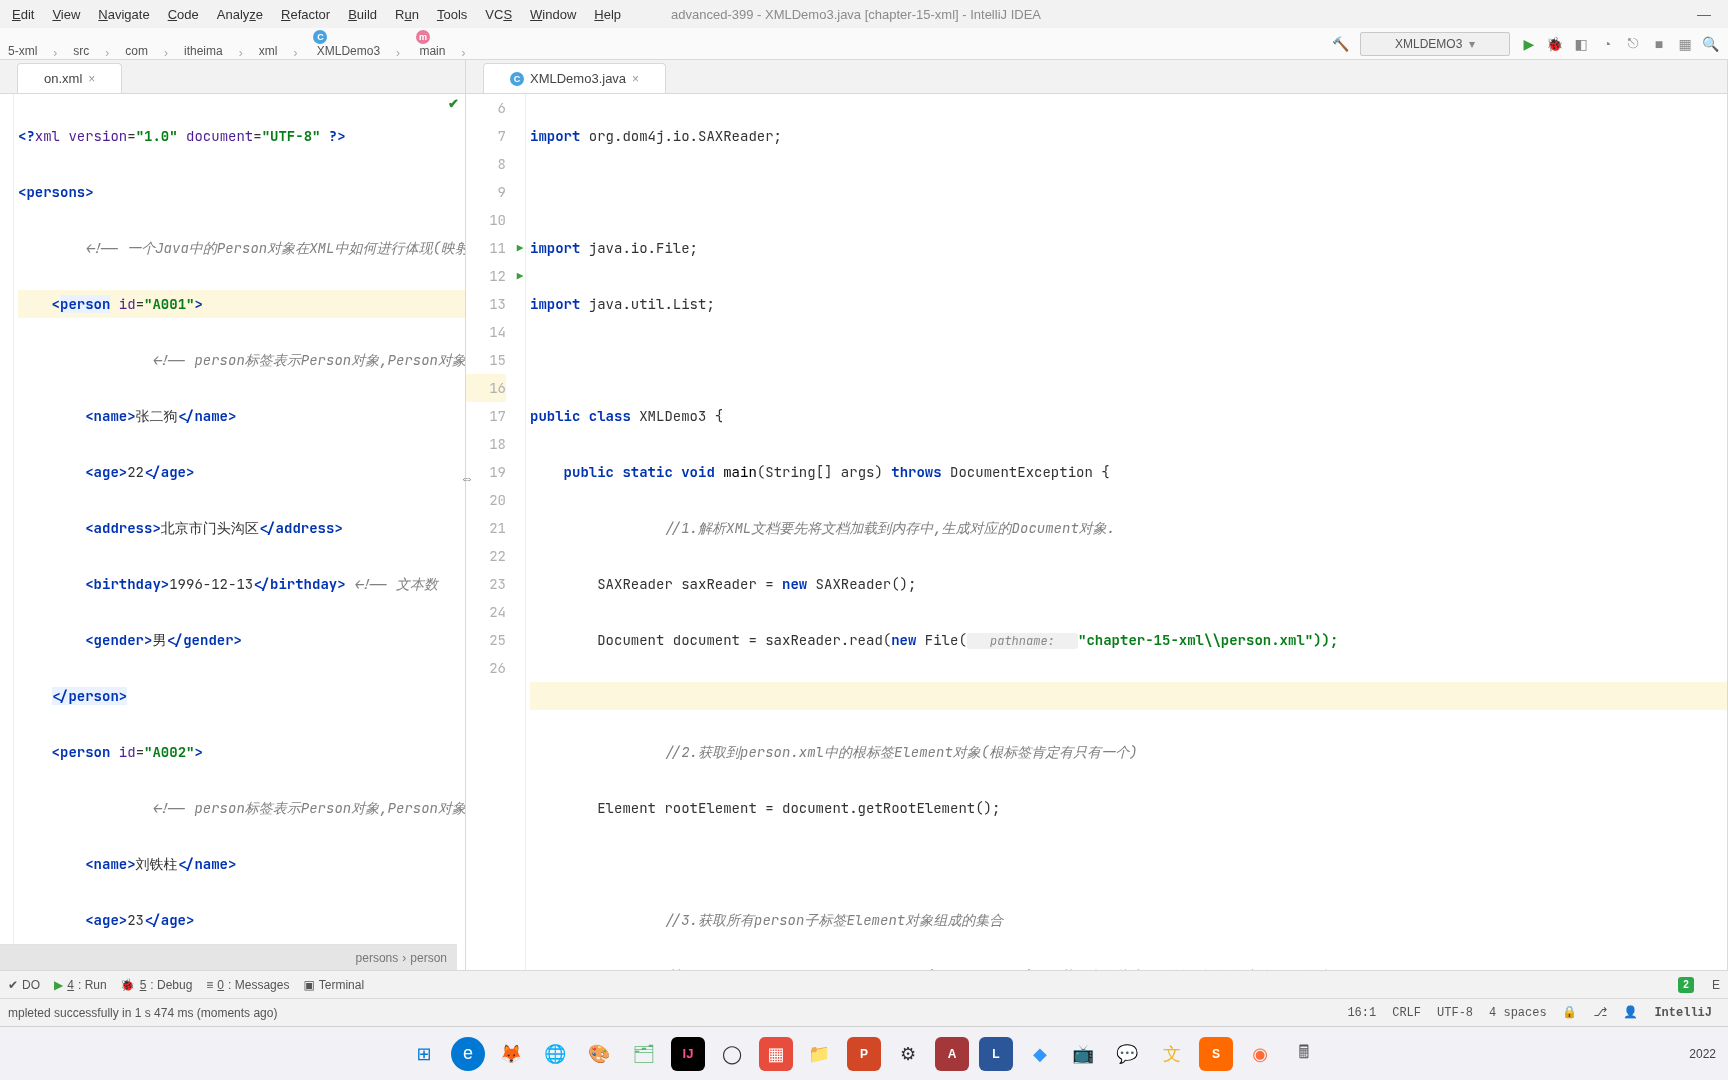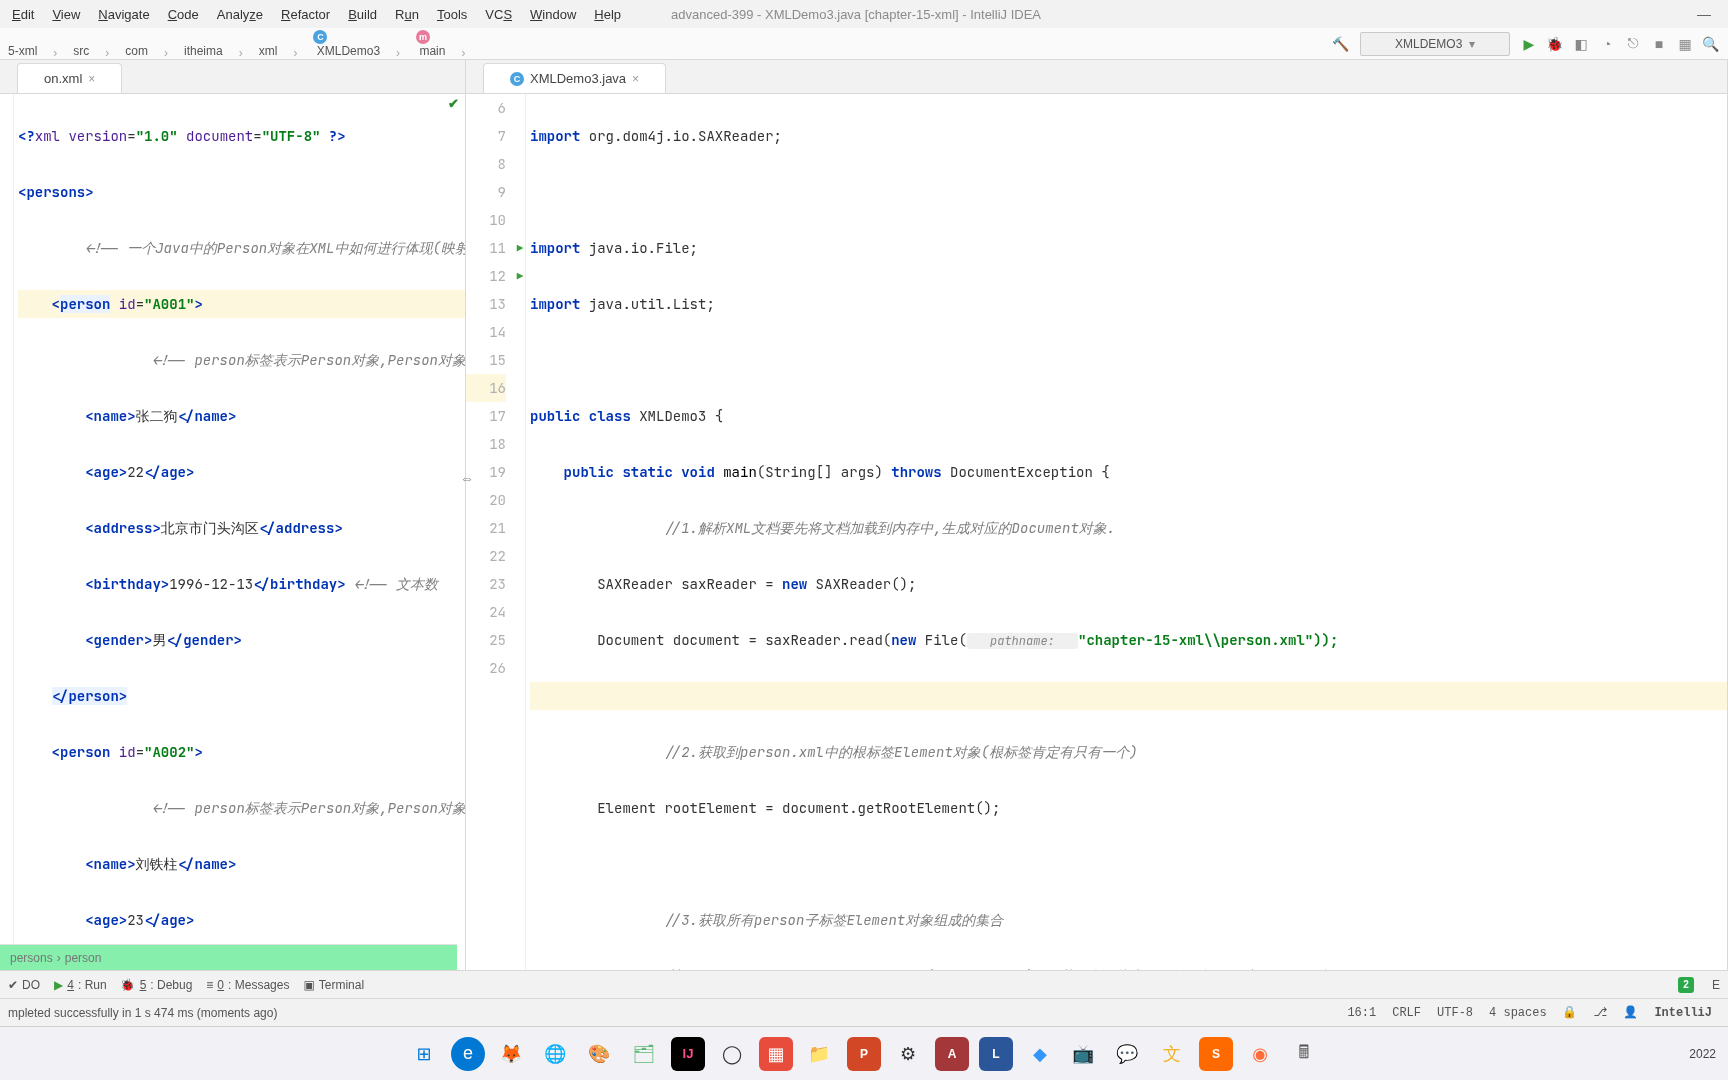--- a/index.html
+++ b/index.html
@@ -98,23 +98,23 @@
   .kw { color:#0033b3; font-weight: bold;}
   .tag { color:#0033b3; font-weight: bold;}
   .attr { color:#4c1d95;}
   .str { color:#067d17; font-weight: bold;}
   .hint { background:#f0f0f0; color:#888; padding:0 16px; border-radius:3px; font-size:12px; font-style: italic;}
   .fn { color:#000;}
   .hl-tag { background:#eaf2ff; }
   .play-gutter { position:absolute; left:0; width:16px; text-align:center; color:#3c9e3c; font-size:11px; z-index:5;}
   .left-breadcrumb {
     position:absolute; bottom:0; left:0; right:8px; height:26px;
-    background:#86efac; border-top:1px solid #e2e2e2;
+    background:#e5e5e5; border-top:1px solid #e2e2e2;
     display:flex; align-items:center; gap:4px; padding: 0 10px;
-    font-size:12px; color:#777; z-index:3;
+    font-size:12px; color:#777; z-index:3;justify-content:flex-end;
   }
   .bottom-toolwin {
     height:28px; background:#f2f2f2; border-top:1px solid #d9d9d9;
     display:flex; align-items:center; padding: 0 8px; gap: 14px;
     font-size:12px; color:#555;
   }
   .bottom-toolwin .tw { display:flex; align-items:center; gap:4px;}
   .bottom-toolwin .tw .n { text-decoration: underline;}
   .statusbar {
     height:28px; background:#f2f2f2; border-top:1px solid #d9d9d9;

